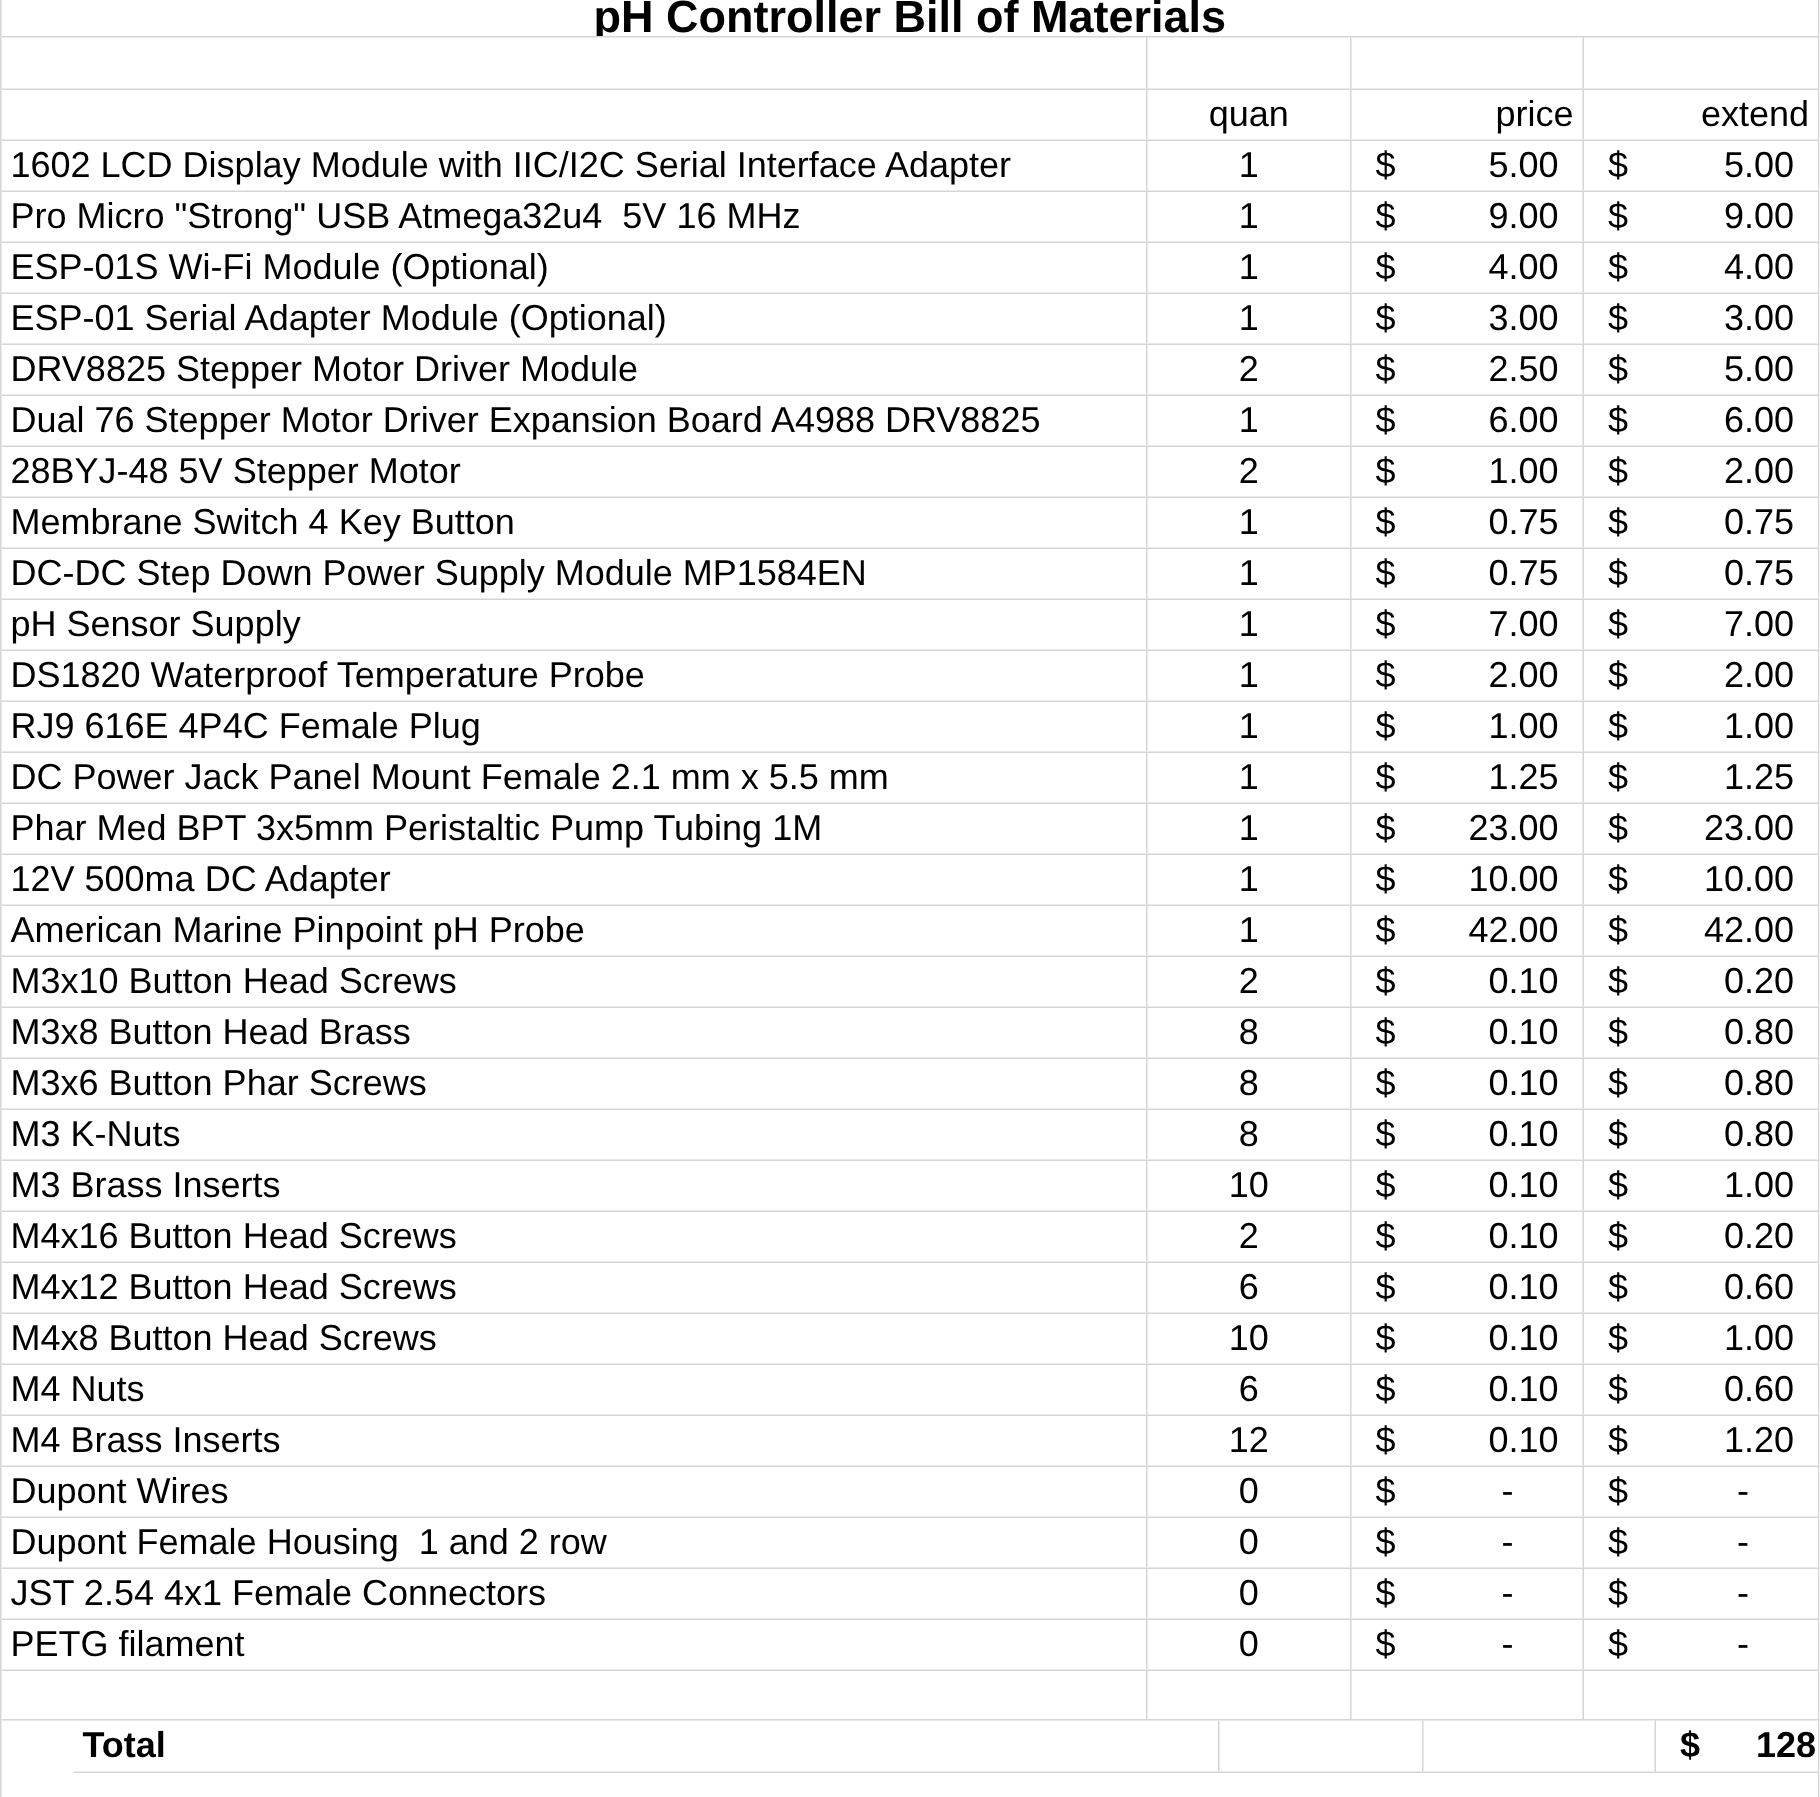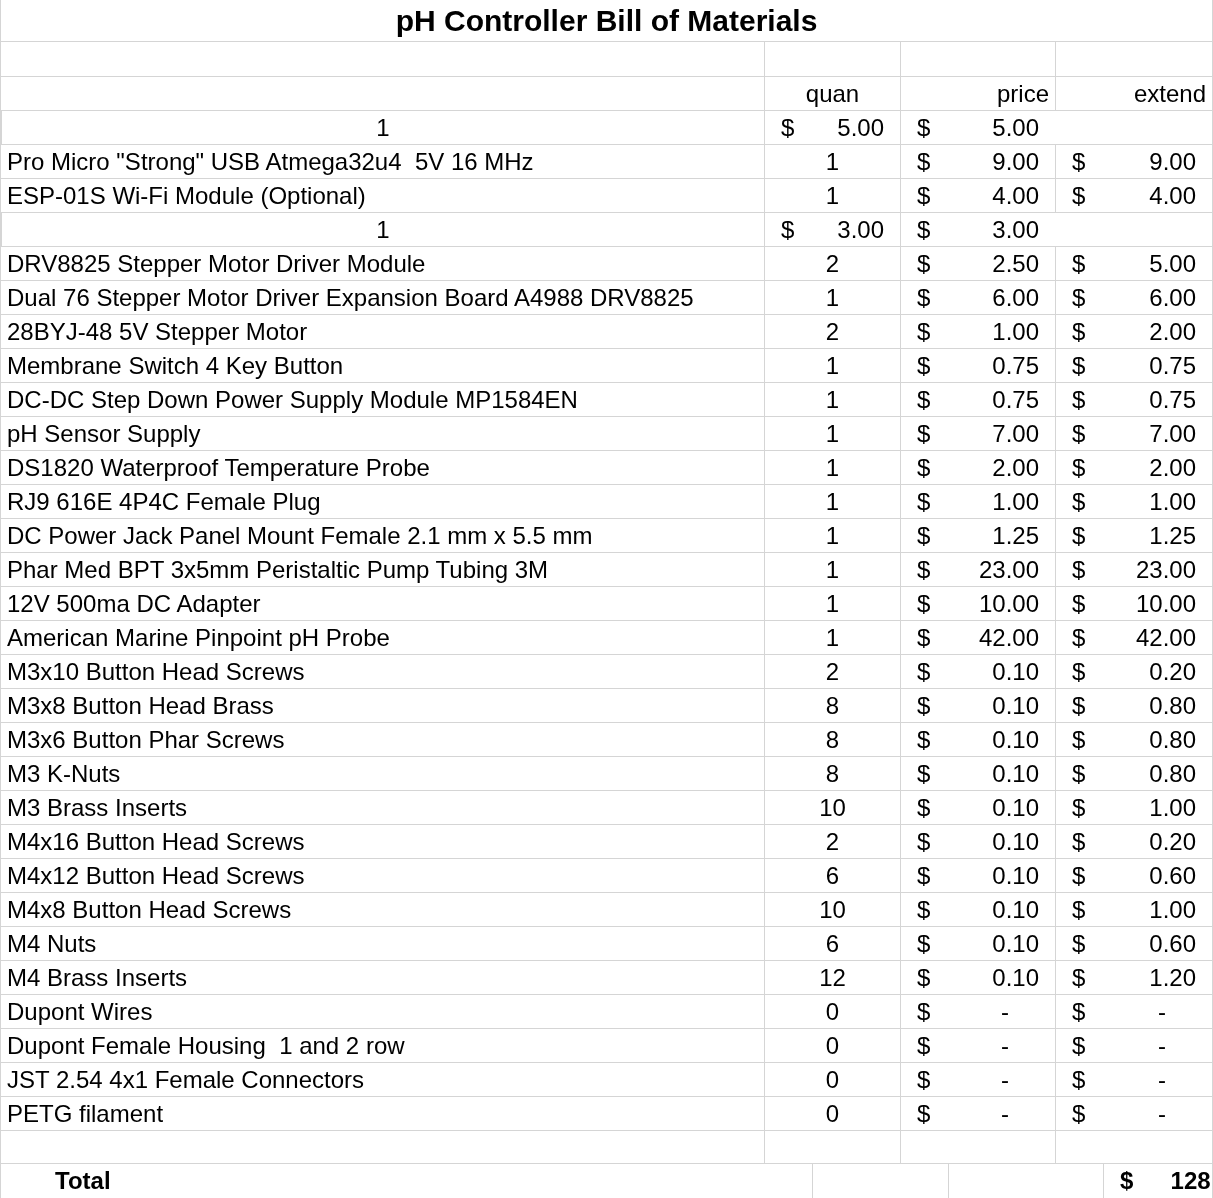--- a/index.html
+++ b/index.html
@@ -20,21 +20,21 @@
     border-right: 1px solid #d5d5d5;
     background: #ffffff;
     overflow: hidden;
   }
   .row {
     display: grid;
     grid-template-columns: 763px 136px 155px 157px;
     box-sizing: border-box;
     border-bottom: 1px solid #d5d5d5;
   }
-  .r-title  { height: 42px; grid-template-columns: 1211px; }
+  .r-title  { height: 25px; grid-template-columns: 1211px; }
   .r-blank1 { height: 35px; }
   .r-header { height: 34px; }
   .r-data   { height: 34px; }
   .r-blank2 { height: 33px; }
   .r-total  { height: 35px; margin-left: 48px; }
 
   .c {
     box-sizing: border-box;
     overflow: hidden;
     white-space: pre;
@@ -96,20 +96,21 @@
 
   <div class="row r-header">
     <div class="c c1"></div>
     <div class="c c2 hdr hdr-quan">quan</div>
     <div class="c c3 hdr hdr-right">price</div>
     <div class="c c4 hdr hdr-right">extend</div>
   </div>
 
   <div>
   <div class="row r-data">
+    <div class="c c1 item">1602 LCD Display Module with IIC/I2C Serial Interface Adapter</div>
     <div class="c c2 quan">1</div>
     <div class="c c3 money">
       <span class="sym">$</span>
       <span class="val">5.00</span>
     </div>
     <div class="c c4 money">
       <span class="sym">$</span>
       <span class="val">5.00</span>
     </div>
   </div>
@@ -134,20 +135,21 @@
       <span class="sym">$</span>
       <span class="val">4.00</span>
     </div>
     <div class="c c4 money">
       <span class="sym">$</span>
       <span class="val">4.00</span>
     </div>
   </div>
 
   <div class="row r-data">
+    <div class="c c1 item">ESP-01 Serial Adapter Module (Optional)</div>
     <div class="c c2 quan">1</div>
     <div class="c c3 money">
       <span class="sym">$</span>
       <span class="val">3.00</span>
     </div>
     <div class="c c4 money">
       <span class="sym">$</span>
       <span class="val">3.00</span>
     </div>
   </div>
@@ -263,21 +265,21 @@
       <span class="sym">$</span>
       <span class="val">1.25</span>
     </div>
     <div class="c c4 money">
       <span class="sym">$</span>
       <span class="val">1.25</span>
     </div>
   </div>
 
   <div class="row r-data">
-    <div class="c c1 item">Phar Med BPT 3x5mm Peristaltic Pump Tubing 3M</div>
+    <div class="c c1 item">Phar Med BPT 3x5mm Peristaltic Pump Tubing 1M</div>
     <div class="c c2 quan">1</div>
     <div class="c c3 money">
       <span class="sym">$</span>
       <span class="val">23.00</span>
     </div>
     <div class="c c4 money">
       <span class="sym">$</span>
       <span class="val">23.00</span>
     </div>
   </div>

